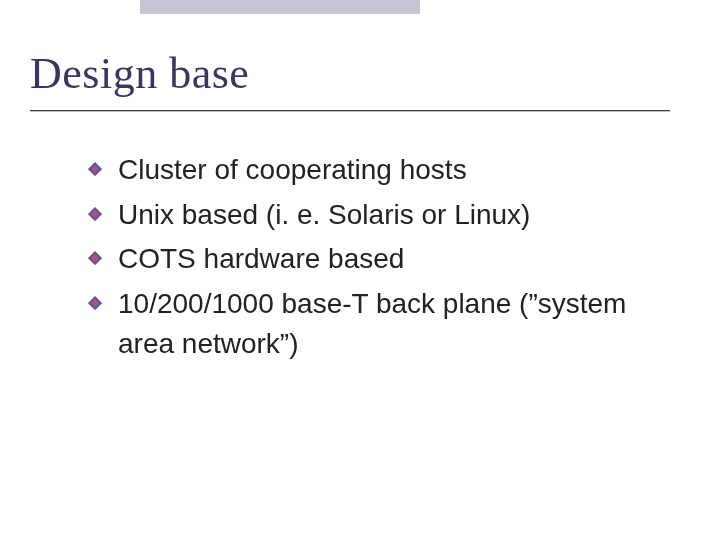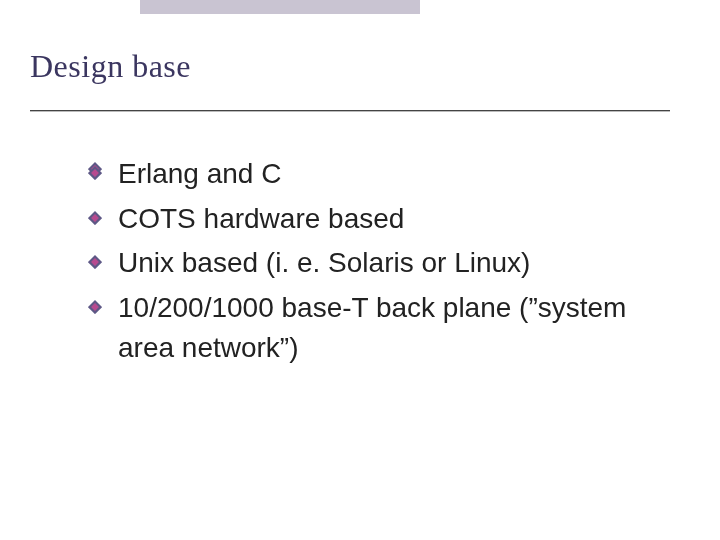--- a/index.html
+++ b/index.html
@@ -23,21 +23,21 @@
     left: 140px;
     right: 300px;
     height: 14px;
     background: #c9c4d2;
   }
   .title {
     position: absolute;
     top: 48px;
     left: 30px;
     font-family: Georgia, "Times New Roman", serif;
-    font-size: 32px;
+    font-size: 44px;
     color: #3b3660;
     letter-spacing: 0.5px;
   }
   .title-rule {
     position: absolute;
     top: 110px;
     left: 30px;
     width: 640px;
     height: 2px;
     background: linear-gradient(to bottom, #444 0%, #444 50%, #bbb 50%, #bbb 100%);
@@ -77,51 +77,43 @@
   <div class="title-rule"></div>
 
   <div class="body">
     <div class="item">
       <span class="bullet">
         <svg width="14" height="14" viewBox="0 0 14 14">
             <rect x="7" y="0" width="10" height="10" transform="rotate(45 7 0)" fill="#5e5886"></rect>
             <rect x="7" y="3" width="5.6" height="5.6" transform="rotate(45 7 3)" fill="#b74a8f"></rect>
           </svg>
       </span>
+      <span>Cluster of cooperating hosts</span>
     </div>
     <div class="item">
       <span class="bullet">
         <svg width="14" height="14" viewBox="0 0 14 14">
             <rect x="7" y="0" width="10" height="10" transform="rotate(45 7 0)" fill="#5e5886"></rect>
             <rect x="7" y="3" width="5.6" height="5.6" transform="rotate(45 7 3)" fill="#b74a8f"></rect>
           </svg>
       </span>
-      <span>Erlang and C</span>
+      <span>Unix based (i. e. Solaris or Linux)</span>
     </div>
     <div class="item">
       <span class="bullet">
         <svg width="14" height="14" viewBox="0 0 14 14">
             <rect x="7" y="0" width="10" height="10" transform="rotate(45 7 0)" fill="#5e5886"></rect>
             <rect x="7" y="3" width="5.6" height="5.6" transform="rotate(45 7 3)" fill="#b74a8f"></rect>
           </svg>
       </span>
       <span>COTS hardware based</span>
     </div>
     <div class="item">
       <span class="bullet">
         <svg width="14" height="14" viewBox="0 0 14 14">
             <rect x="7" y="0" width="10" height="10" transform="rotate(45 7 0)" fill="#5e5886"></rect>
             <rect x="7" y="3" width="5.6" height="5.6" transform="rotate(45 7 3)" fill="#b74a8f"></rect>
           </svg>
       </span>
-      <span>Unix based (i. e. Solaris or Linux)</span>
-    </div>
-    <div class="item">
-      <span class="bullet">
-        <svg width="14" height="14" viewBox="0 0 14 14">
-            <rect x="7" y="0" width="10" height="10" transform="rotate(45 7 0)" fill="#5e5886"></rect>
-            <rect x="7" y="3" width="5.6" height="5.6" transform="rotate(45 7 3)" fill="#b74a8f"></rect>
-          </svg>
-      </span>
       <span>10/200/1000 base-T back plane (”system area network”)</span>
     </div>
   </div>
 </div>
 
 </body></html>

